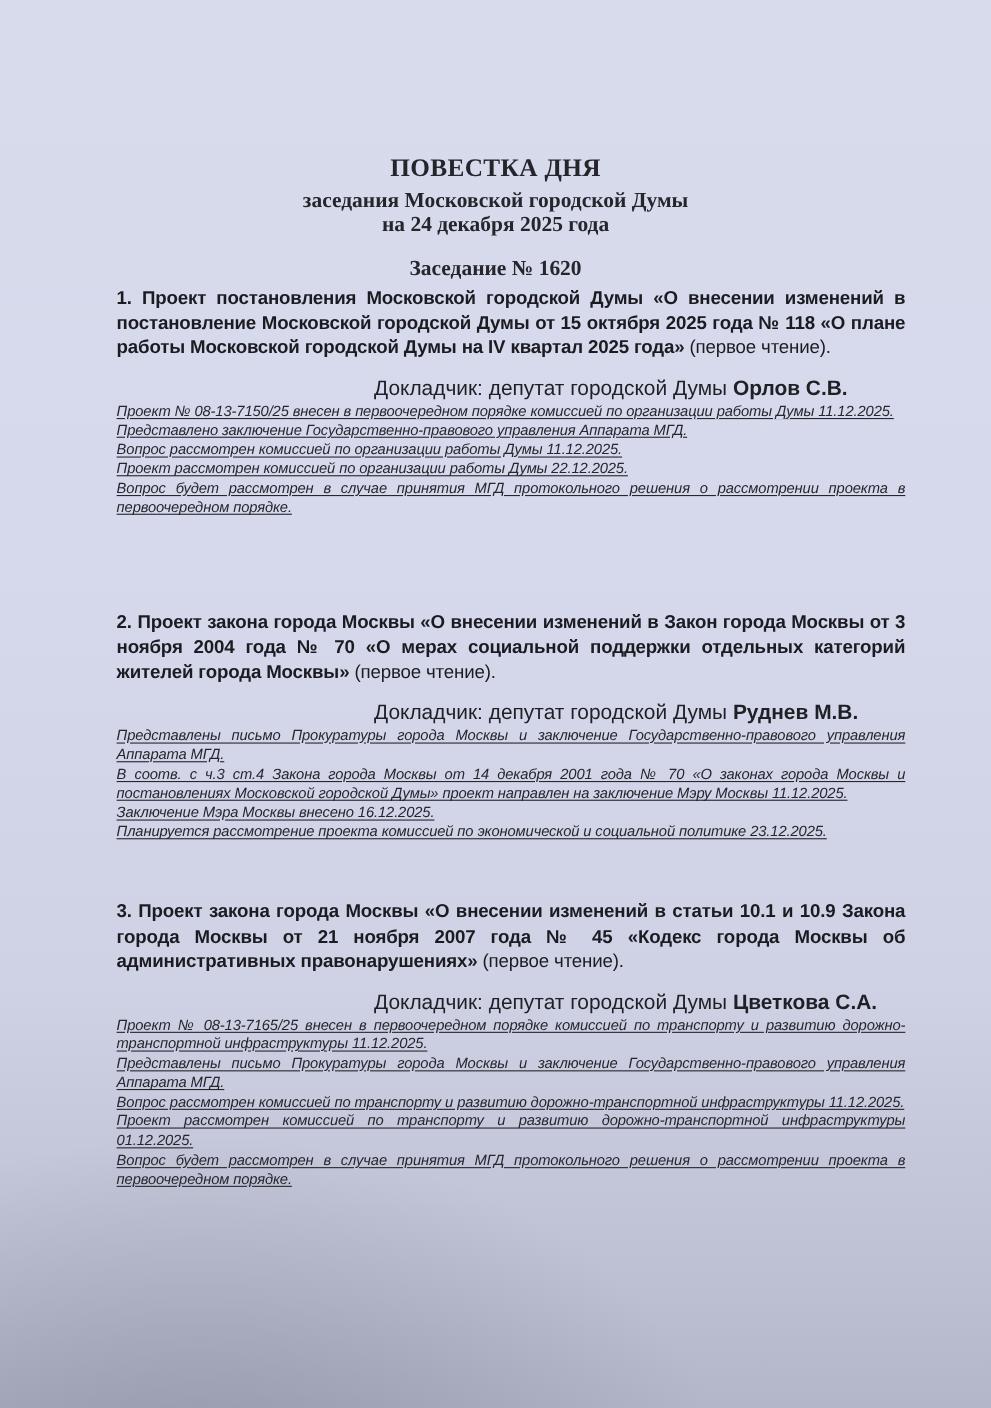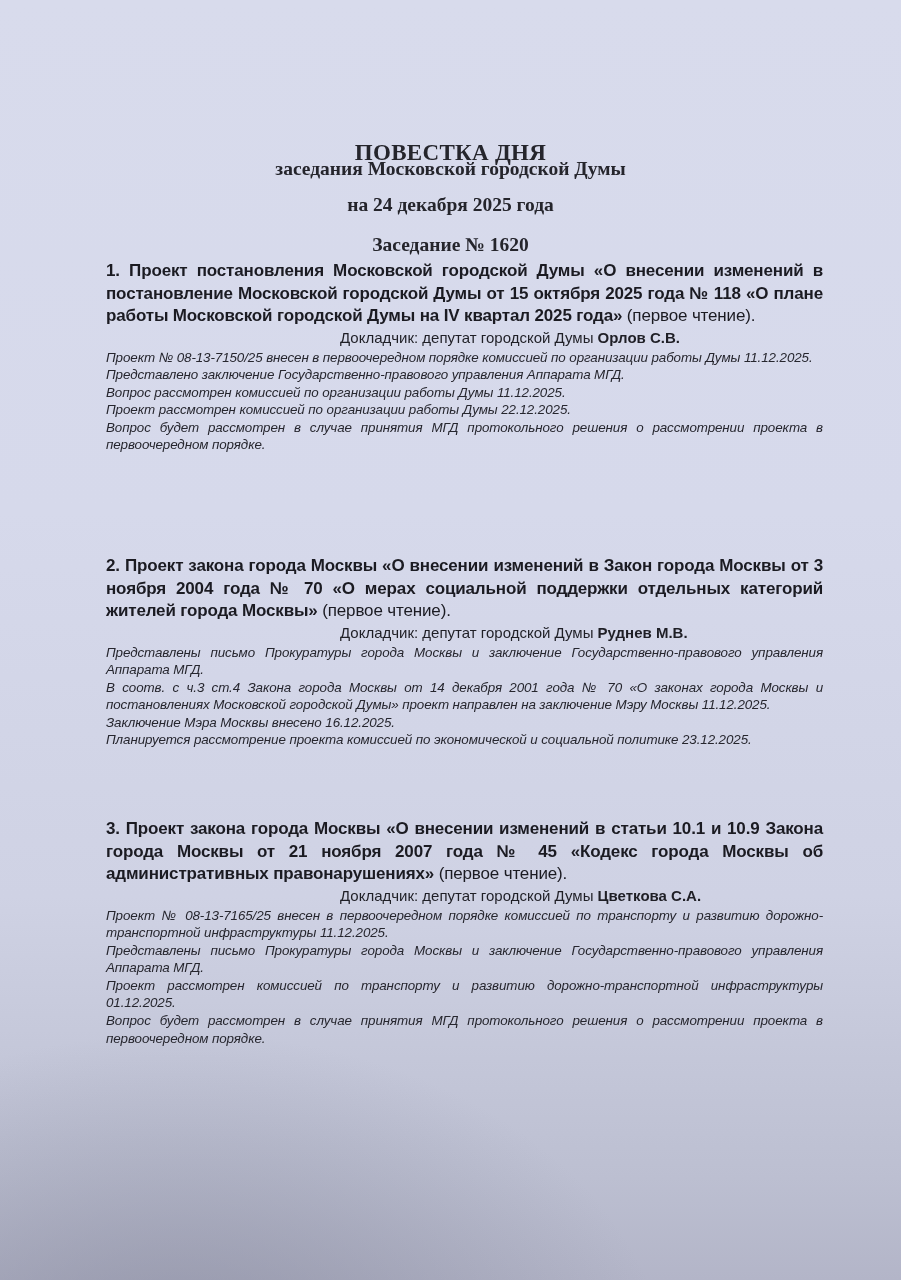--- a/index.html
+++ b/index.html
@@ -26,54 +26,56 @@
     .header {
       position: absolute;
       left: 0;
       width: 901px;
       text-align: center;
       font-family: "Liberation Serif", serif;
       font-weight: bold;
       color: #25252c;
     }
     .h-title { top: 140px; font-size: 23px; letter-spacing: 0.3px; }
-    .h-sub1 { top: 158px; font-size: 19.5px; }
+    .h-sub1 { top: 172px; font-size: 19.5px; }
     .h-sub2 { top: 194px; font-size: 19.5px; }
     .h-session { top: 234px; font-size: 19.5px; }
 
     .item {
       position: absolute;
       left: 106px;
       width: 717px;
     }
     .item-title {
       font-family: "Liberation Sans", sans-serif;
       font-size: 17px;
       line-height: 22.5px;
       text-align: justify;
       color: #1b1b22;
       letter-spacing: -0.15px;
     }
     .item-title b { font-weight: bold; }
     .item-title .reading { font-weight: normal; }
     .speaker {
-      font-size: 15px;
+      font-size: 19px;
       line-height: 20px;
       padding-left: 234px;
       color: #1f1f26;
+      margin-top: 16px;
     }
     .speaker b { font-weight: bold; }
     .notes {
       margin-top: 1px;
     }
     .note {
       font-family: "Liberation Sans", sans-serif;
       font-style: italic;
       font-size: 13.4px;
       line-height: 17.6px;
+      text-decoration: underline;
       text-underline-offset: 2px;
       text-align: justify;
       text-align-last: left;
       color: #26262e;
       letter-spacing: -0.1px;
     }
     .note b { font-weight: bold; }
     #item-1 { top: 260px; }
     #item-2 { top: 555px; }
     #item-3 { top: 818px; }
@@ -128,18 +130,19 @@
       <b><span>3.</span> <span>Проект закона города Москвы «О внесении изменений в статьи 10.1 и 10.9 Закона города Москвы от 21 ноября 2007 года № 45 «Кодекс города Москвы об административных правонарушениях»</span></b>
       <span class="reading">(первое чтение).</span>
     </div>
     <div class="speaker">
       <span>Докладчик: депутат городской Думы</span>
       <b>Цветкова С.А.</b>
     </div>
     <div class="notes">
       <div class="note">Проект № 08-13-7165/25 внесен в первоочередном порядке комиссией по транспорту и развитию дорожно-транспортной инфраструктуры 11.12.2025.</div>
       <div class="note">Представлены письмо Прокуратуры города Москвы и заключение Государственно-правового управления Аппарата МГД.</div>
+      <div class="note">Вопрос рассмотрен комиссией по транспорту и развитию дорожно-транспортной инфраструктуры 11.12.2025.</div>
       <div class="note">Проект рассмотрен комиссией по транспорту и развитию дорожно-транспортной инфраструктуры 01.12.2025.</div>
       <div class="note">Вопрос будет рассмотрен в случае принятия МГД протокольного решения о рассмотрении проекта в первоочередном порядке.</div>
     </div>
   </div>
 
 </div>
 
 </body></html>

